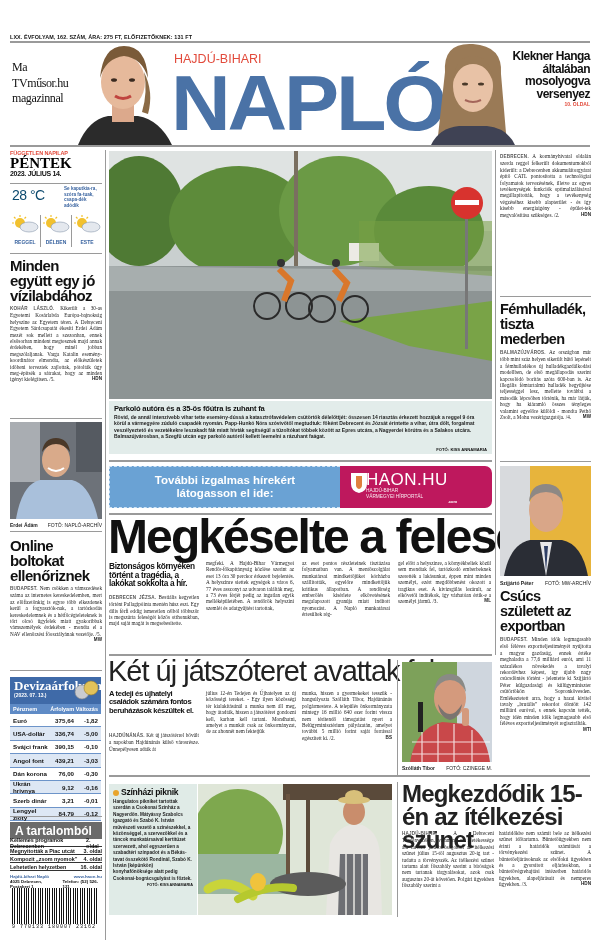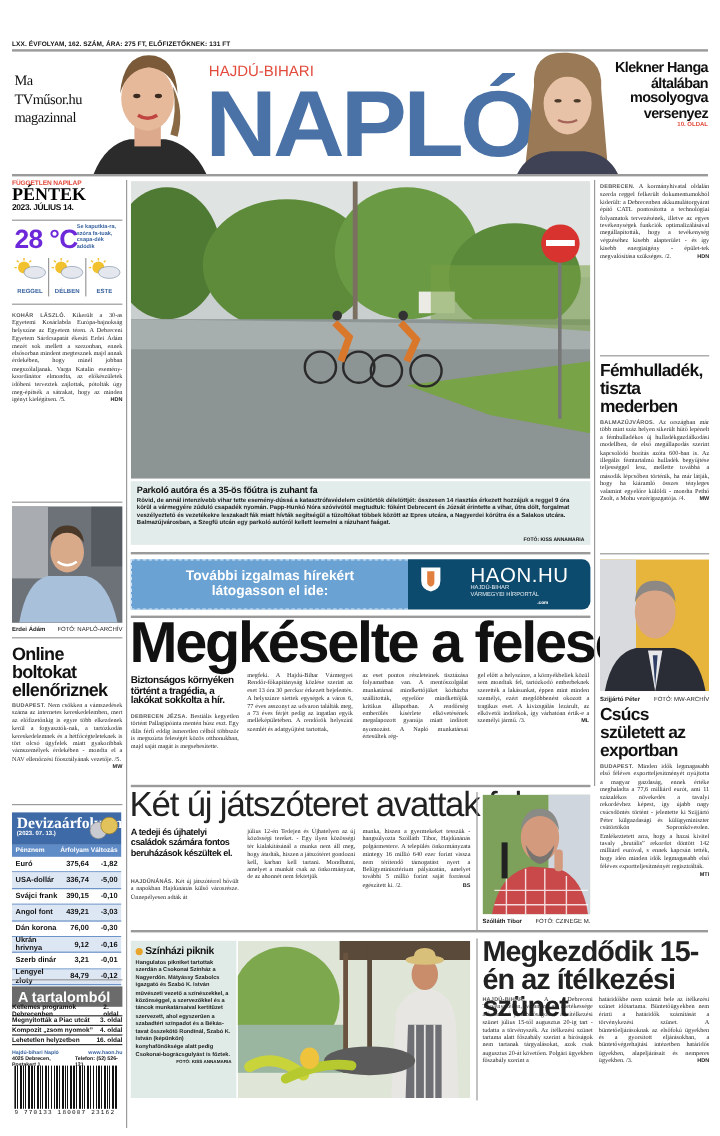--- a/index.html
+++ b/index.html
@@ -96,21 +96,21 @@
 
 <div class="vrule" style="left:105px;top:150px;height:790px"></div>
 
 <div class="abs" style="left:10px;top:150px;width:92px">
   <div style="font-size:5.5px;font-weight:bold;color:#e24a3b;letter-spacing:-.1px">FÜGGETLEN NAPILAP</div>
   <div style="font-family:'Liberation Serif',serif;font-weight:bold;font-size:15px;line-height:14px;color:#000000">PÉNTEK</div>
   <div style="font-size:7px;font-weight:bold;letter-spacing:-.3px">2023. JÚLIUS 14.</div>
 </div>
 <div class="rule" style="left:10px;top:183px;width:92px;height:1px"></div>
 
-<div class="abs" style="left:12px;top:187px;font-weight:bold;font-size:22px;color:#6d28d9;letter-spacing:-.5px">28 °C</div>
+<div class="abs" style="left:12px;top:187px;font-weight:normal;font-size:14px;color:#0c4a6e;letter-spacing:-.5px">28 °C</div>
 <div class="abs" style="left:64px;top:186px;width:38px;font-size:4.6px;line-height:5.6px;font-weight:bold;color:#3a64a0">Se kaputkia-ra, szóra fa-tuak, csapa-dék adódik</div>
 
 <div class="wx-cell" style="left:10px">
   <svg width="28" height="18" viewBox="0 0 28 18">
     <circle cx="9" cy="8" r="5" fill="#f2c12e"></circle>
     <g stroke="#f2c12e" stroke-width="1.2">
         <line x1="9" y1="0" x2="9" y2="2"></line>
         <line x1="1" y1="8" x2="3" y2="8"></line>
         <line x1="3" y1="2" x2="4.5" y2="3.5"></line>
         <line x1="15" y1="2" x2="13.5" y2="3.5"></line>
@@ -143,20 +143,21 @@
         <line x1="3" y1="2" x2="4.5" y2="3.5"></line>
         <line x1="15" y1="2" x2="13.5" y2="3.5"></line>
       </g>
     <ellipse cx="18" cy="12" rx="9" ry="5" fill="#e4e8ee" stroke="#8a99ad" stroke-width=".6"></ellipse>
   </svg>
   <div class="lbl">ESTE</div>
 </div>
 <div class="rule" style="left:10px;top:253px;width:92px;height:1px"></div>
 
 <div class="abs" style="left:10px;top:258px;width:92px">
+  <div class="h-side">Minden együtt egy jó vízilabdához</div>
   <div class="tiny" style="margin-top:2px">
     <b class="lead">KOHÁR LÁSZLÓ.</b>
     <span>Kikerült a 30-as Egyetemi Kosárlabda Európa-bajnokság helyszíne az Egyetem téren. A Debreceni Egyetem Sárdcsapatát ékesíti Erdei Ádám mezét sok mellett a szezonban, ennek elsősorban mindent megtesznek majd annak érdekében, hogy minél jobban megszólaljanak. Varga Katalin esemény-koordinátor elmondta, az előkészületek időbeni terveztek zajlottak, pótolták úgy meg-építsék a sátrakat, hogy az minden igényt kielégítsen. /5.</span>
     <span class="sig">HDN</span>
   </div>
 </div>
 <div class="rule" style="left:10px;top:418px;width:92px;height:1px"></div>
 
 <div class="photo" style="left:10px;top:422px;width:92px;height:97px;background:#8a9098">
   <svg width="92" height="97" viewBox="0 0 92 97">
@@ -312,21 +313,21 @@
   <div style="font-size:5px;line-height:6.3px;font-weight:bold;color:#222;margin-top:1px">Rövid, de annál intenzívebb vihar tette esemény-dússá a katasztrófavédelem csütörtök délelőttjét: összesen 14 riasztás érkezett hozzájuk a reggel 9 óra körül a vármegyére zúduló csapadék nyomán. Papp-Hunkó Nóra szóvivőtől megtudtuk: főként Debrecent és Józsát érintette a vihar, útra dőlt, forgalmat veszélyeztető és vezetékekre leszakadt fák miatt hívták segítségül a tűzoltókat többek között az Epres utcára, a Nagyerdei körútra és a Salakos utcára. Balmazújvárosban, a Szegfű utcán egy parkoló autóról kellett leemelni a rázuhant faágat.</div>
   <div style="position:absolute;right:5px;bottom:2px;font-size:4.2px;font-weight:bold">FOTÓ: KISS ANNAMARIA</div>
 </div>
 <div class="rule" style="left:109px;top:460px;width:383px;height:1.5px"></div>
 
 <div class="abs" style="left:109px;top:466px;width:383px;height:42px;display:flex">
   <div style="width:231px;background:#6aa2d4;border:1.5px dashed #cfe3f5;border-right:none;color:#fff;font-weight:bold;font-size:11.5px;line-height:13px;text-align:center;padding-top:7px">
     <div>További izgalmas hírekért</div>
     <div>látogasson el ide:</div>
   </div>
-  <div style="flex:1;background:#0c4a6e;border-radius:0 7px 7px 0;color:#fff;position:relative;padding:5px 0 0 52px">
+  <div style="flex:1;background:#be185d;border-radius:0 7px 7px 0;color:#fff;position:relative;padding:5px 0 0 26px">
     <svg class="abs" style="left:10px;top:6px" width="18" height="22" viewBox="0 0 18 22">
       <path d="M1 1 L17 1 L17 12 Q17 19 9 21 Q1 19 1 12Z" fill="#fff"></path>
       <path d="M6 4 L12 4 L12 13 Q12 16 9 17 Q6 16 6 13Z" fill="#e07f3e"></path>
     </svg>
     <div style="font-size:17px;line-height:17px;letter-spacing:.5px">HAON.HU</div>
     <div style="font-size:4.8px;line-height:6px;opacity:.9">
       <div>HAJDÚ-BIHAR</div>
       <div>VÁRMEGYEI HÍRPORTÁL</div>
     </div>
     <span style="position:absolute;right:35px;bottom:4px;font-size:4px;font-weight:bold">.com</span>

